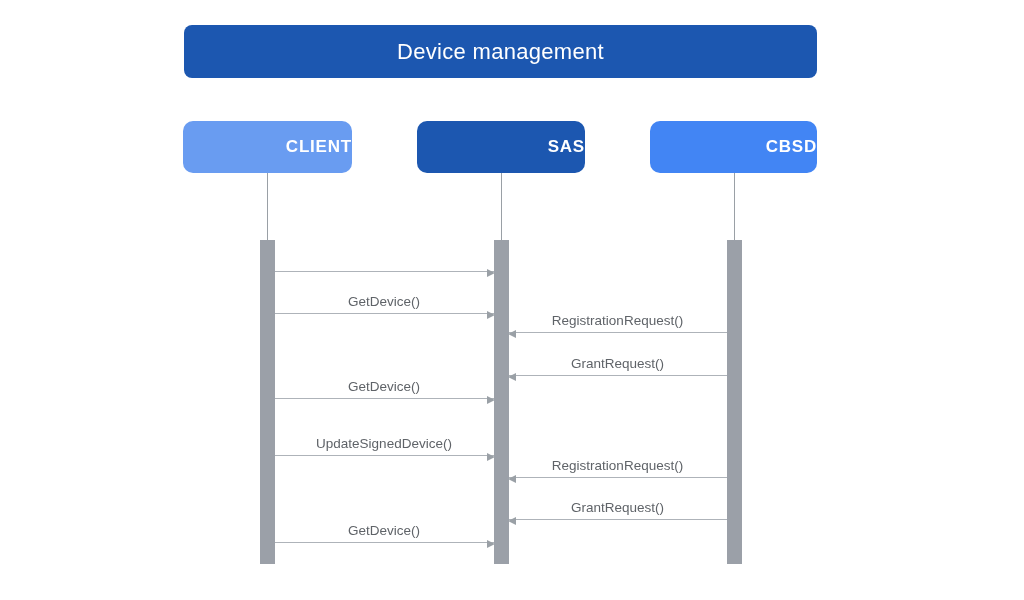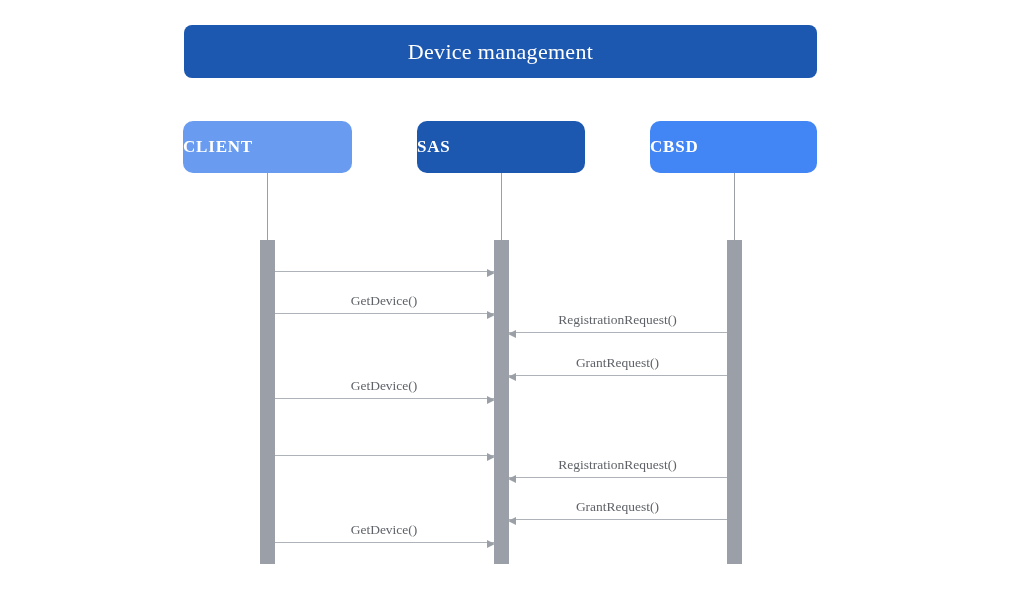--- a/index.html
+++ b/index.html
@@ -5,21 +5,21 @@
   html, body {
     margin: 0;
     padding: 0;
     background: #ffffff;
   }
   .stage {
     position: relative;
     width: 1024px;
     height: 600px;
     background: #ffffff;
-    font-family: Liberation Serif, serif;
+    font-family: Liberation Sans, sans-serif;
     overflow: hidden;
   }
   .title-banner {
     position: absolute;
     left: 184px;
     top: 25px;
     width: 633px;
     height: 53px;
     border-radius: 8px;
     display: flex;
@@ -30,21 +30,21 @@
     font-weight: 400;
     letter-spacing: 0.3px;
   }
   .actor-box {
     position: absolute;
     top: 121px;
     height: 52px;
     border-radius: 10px;
     display: flex;
     align-items: center;
-    justify-content: flex-start;
+    justify-content: flex-end;
     color: #ffffff;
     font-size: 17px;
     font-weight: bold;
     letter-spacing: 0.8px;
   }
   .actor-client { left: 183px; width: 169px; }
   .actor-sas   { left: 417px; width: 168px; }
   .actor-cbsd  { left: 650px; width: 167px; }
 
   .lifeline {
@@ -158,20 +158,21 @@
           <div class="msg-arrowhead left" style="border-right-color: rgb(154, 160, 166);"></div>
         </div>
       </div>
       <div class="msg" style="left: 274.5px; width: 219px; top: 375px; height: 24px;">
         <div class="msg-label" style="color: rgb(95, 99, 104);">GetDevice()</div>
         <div class="msg-line" style="border-top-color: rgb(174, 179, 185);">
           <div class="msg-arrowhead right" style="border-left-color: rgb(154, 160, 166);"></div>
         </div>
       </div>
       <div class="msg" style="left: 274.5px; width: 219px; top: 432px; height: 24px;">
+        <div class="msg-label" style="color: rgb(95, 99, 104);">UpdateSignedDevice()</div>
         <div class="msg-line" style="border-top-color: rgb(174, 179, 185);">
           <div class="msg-arrowhead right" style="border-left-color: rgb(154, 160, 166);"></div>
         </div>
       </div>
       <div class="msg" style="left: 508.5px; width: 218px; top: 454px; height: 24px;">
         <div class="msg-label" style="color: rgb(95, 99, 104);">RegistrationRequest()</div>
         <div class="msg-line" style="border-top-color: rgb(174, 179, 185);">
           <div class="msg-arrowhead left" style="border-right-color: rgb(154, 160, 166);"></div>
         </div>
       </div>

